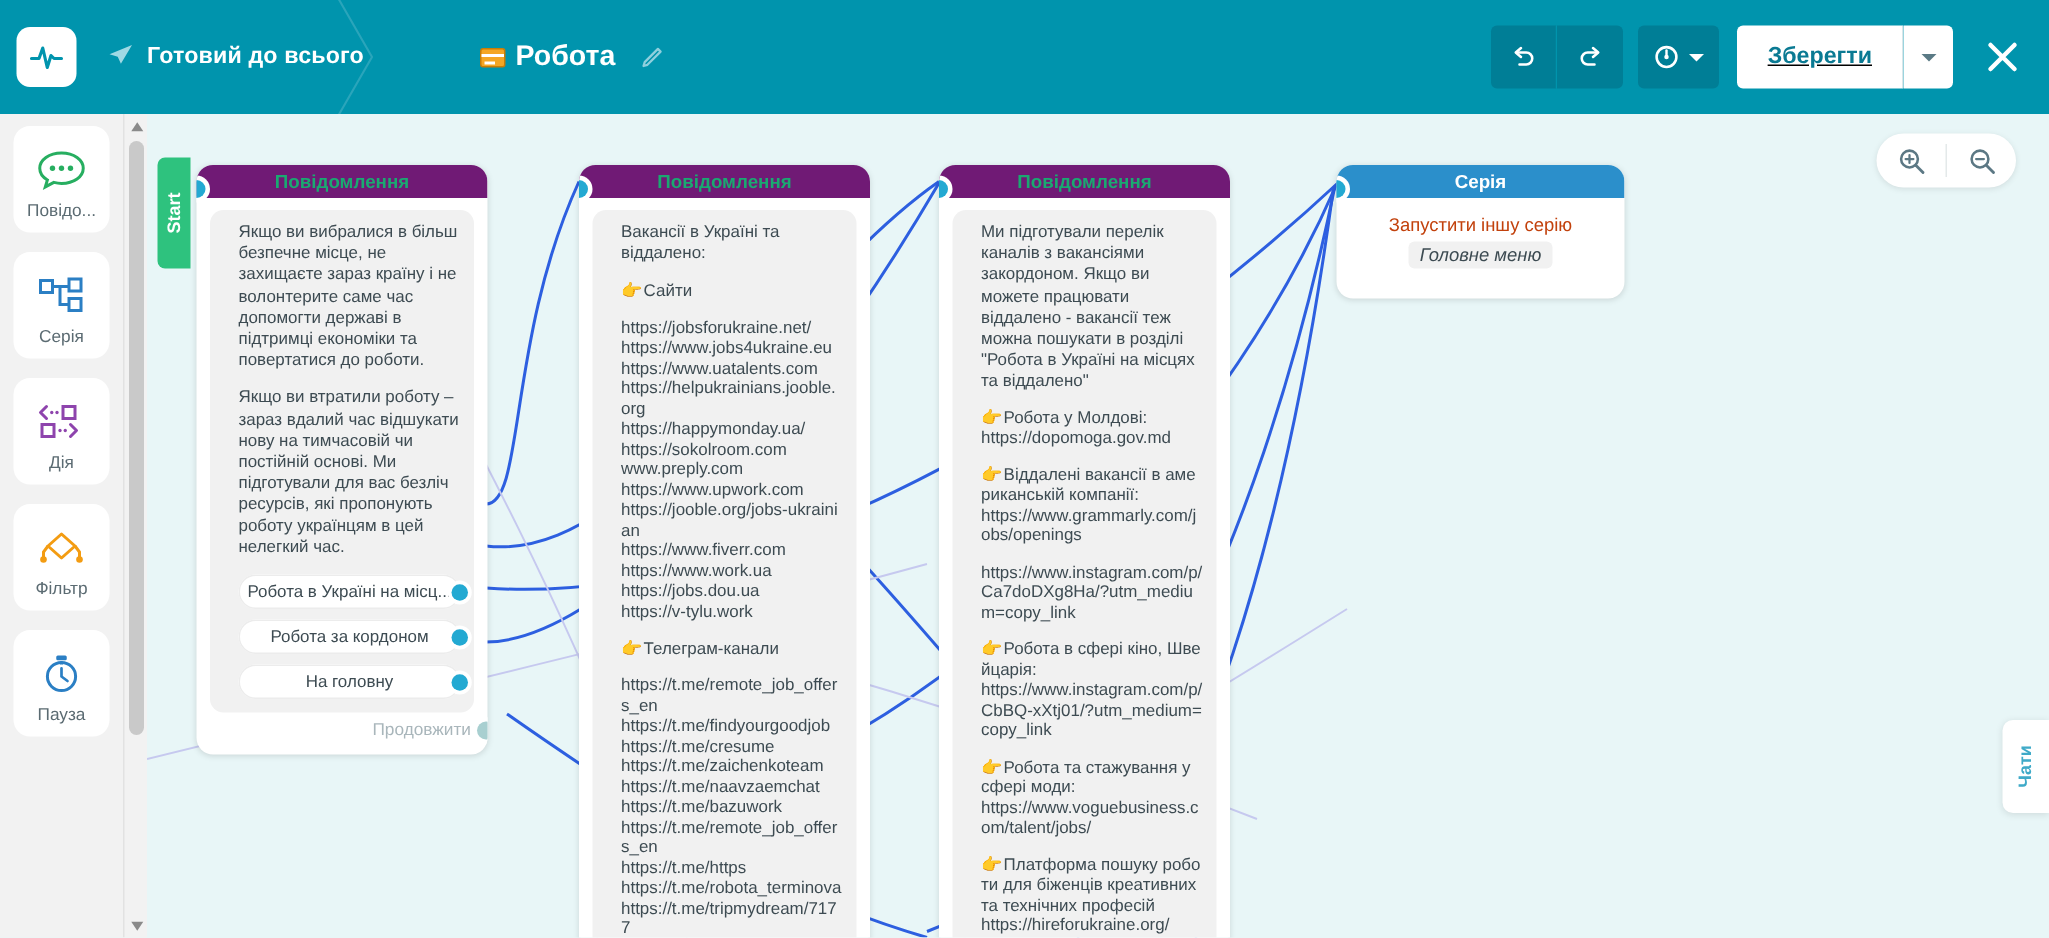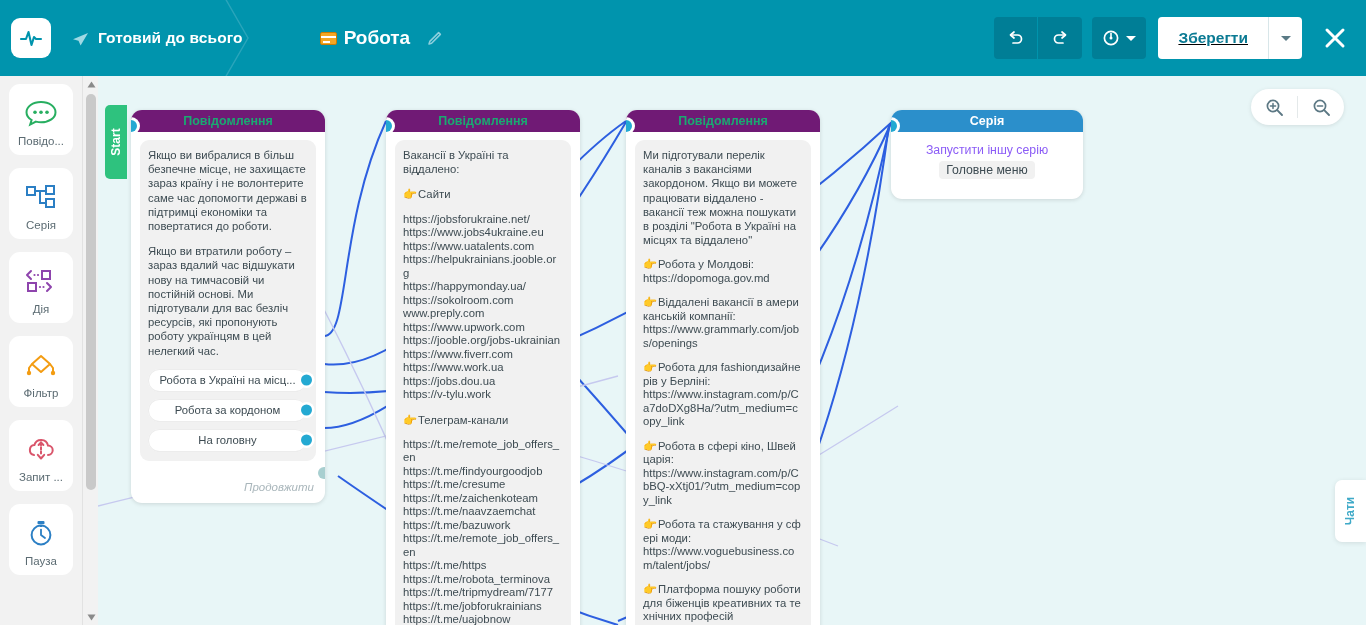--- a/index.html
+++ b/index.html
@@ -26,21 +26,21 @@
   }
   #logo-box svg { display:block; }
 
   .hdr-chevron {
     position: absolute; top: 0; height: 76px; width: 34px;
     pointer-events: none;
   }
   .hdr-chevron svg { display:block; }
 
   #breadcrumb-flow {
-    display: flex; align-items: flex-end;
+    display: flex; align-items: flex-start;
     margin-left: 21px; gap: 9px;
   }
   #breadcrumb-flow .bc-label {
     color: #ffffff; font-size: 15.5px; font-weight: bold;
     letter-spacing: .1px;
   }
   #breadcrumb-sub {
     display: flex; align-items: center; gap: 7px;
     margin-left: 77px;
   }
@@ -151,21 +151,21 @@
   }
   .node-hdr {
     height: 22px; display:flex; align-items:center; justify-content:center;
     font-size: 12.5px; font-weight: bold;
   }
   .node-hdr.msg { background: #701a75; color: #1aa971; }
   .node-hdr.series { background: #2b8fcb; color: #ffffff; }
   .node-body { padding: 8px 9px 10px 9px; }
   .bubble {
     background: #f1f1f1; border-radius: 9px;
-    padding: 8px 9px 9px 8px;
+    padding: 8px 9px 9px 19px;
   }
   .bubble p {
     margin: 0 0 11px 0;
     font-size: 11.3px; line-height: 14.2px; color: #3d4b52;
   }
   .bubble p:last-child { margin-bottom: 0; }
   .linklist {
     margin: 0 0 11px 0;
     font-size: 11.3px; line-height: 13.5px; color: #3d4b52;
     word-break: break-all;
@@ -186,24 +186,23 @@
     background: #23a9d2; box-shadow: 0 0 0 2.5px #ffffff;
   }
   .port-in {
     position:absolute; left:-6px; top:10px;
     width: 12px; height: 12px; border-radius:50%;
     background:#23a9d2; box-shadow: 0 0 0 3px #ffffff;
     z-index: 5;
   }
   .continue-row {
     display:flex; align-items:flex-end; justify-content:flex-end;
-    gap: 9px; padding: 20px 2px 0 2px;
+    gap: 9px; padding: 6px 2px 0 2px;
     font-size: 11.5px; color: #a9b6bb;
     position: relative;
-    font-style: italic;
   }
   .continue-dot {
     width: 12px; height: 12px; border-radius: 50%;
     background: #a8cfd0; box-shadow: 0 0 0 3px #ffffff;
     position:absolute; right: -14px; top: 6px;
   }
 
   
   #start-tag {
     position: absolute; left: 7px; top: 29px;
@@ -232,25 +231,25 @@
     width: 31px; height: 62px;
     background:#ffffff; border-radius: 7px 0 0 7px;
     box-shadow: 0 1px 5px rgba(0,0,0,.10);
     display:flex; align-items:center; justify-content:center;
     cursor:pointer;
   }
   #chats-tab span {
     font-size: 12px; color:#3faac8; font-weight:bold;
     transform: rotate(-90deg); white-space:nowrap;
   }
-  .series-txt { font-size:12.3px; color:#8b5cf6; text-align:center; margin-top:9px; }
+  .series-txt { font-size:12.3px; color:#c2410c; text-align:center; margin-top:9px; }
   .series-chip {
     display:block; margin: 4px auto 6px auto; width: fit-content;
     background:#f1f1f1; border-radius:4px; padding: 2px 7px;
-    font-size:12.3px; color:#3d4b52;
+    font-size:12.3px; color:#3d4b52;font-style:italic;
   }
 </style>
 </head>
 <body>
 
 <div id="header">
 
   <div id="logo-box">
     <svg width="26" height="26" viewBox="0 0 26 26">
       <path d="M3 14 L8 14 L10.5 7 L13.5 20 L16 12 L18 14 L23 14" fill="none" stroke="#0094ad" stroke-width="2.1" stroke-linecap="round" stroke-linejoin="round"></path>
@@ -361,31 +360,20 @@
         <svg width="34" height="26" viewBox="0 0 34 26">
           <path d="M17 4 L26 12 L17 20 L8 12 Z" fill="none" stroke="#f39c12" stroke-width="2" stroke-linejoin="round"></path>
           <path d="M8 12 L5 16 V20 M26 12 L29 16 V20" fill="none" stroke="#f39c12" stroke-width="2"></path>
           <circle cx="5" cy="21" r="2.2" fill="#f39c12"></circle>
           <circle cx="29" cy="21" r="2.2" fill="#f39c12"></circle>
         </svg>
       </div>
       <div class="si-label">Фільтр</div>
     </div>
 
-    <div class="side-item">
-      <div class="si-icon">
-        <svg width="34" height="27" viewBox="0 0 34 27">
-          <path d="M10 19 a5 5 0 0 1 .4 -9.9 A7 7 0 0 1 24 9.6 a4.7 4.7 0 0 1 0 9.4" fill="none" stroke="#d9556b" stroke-width="2" stroke-linecap="round"></path>
-          <path d="M17 22.5 L13.8 18.8 M17 22.5 L20.2 18.8" fill="none" stroke="#d9556b" stroke-width="2" stroke-linecap="round"></path>
-          <path d="M17 6.5 L17 9.2 M17 11.3 L17 13.4 M17 15.5 L17 17.6" stroke="#d9556b" stroke-width="2" stroke-linecap="round"></path>
-          <path d="M14.6 9 L17 6.4 L19.4 9" fill="none" stroke="#d9556b" stroke-width="2" stroke-linecap="round" stroke-linejoin="round"></path>
-        </svg>
-      </div>
-      <div class="si-label">Запит ...</div>
-    </div>
 
     <div class="side-item">
       <div class="si-icon">
         <svg width="32" height="30" viewBox="0 0 32 30">
           <circle cx="16" cy="17" r="9.4" fill="none" stroke="#2b7fc4" stroke-width="2"></circle>
           <rect x="12.5" y="3" width="7" height="3.2" rx="1" fill="#2b7fc4"></rect>
           <path d="M16 7 L16 9" stroke="#2b7fc4" stroke-width="2"></path>
           <path d="M16 17 L16 11.6 M16 17 L20 20" fill="none" stroke="#2b7fc4" stroke-width="1.8" stroke-linecap="round"></path>
         </svg>
       </div>
@@ -524,21 +512,20 @@
         <div id="n3-entries">
             <div class="linklist">
               <div><span class="hand">👉</span>Робота у Молдові:</div>
               <div>https://dopomoga.gov.md</div>
             </div>
             <div class="linklist">
               <div><span class="hand">👉</span>Віддалені вакансії в американській компанії:</div>
               <div>https://www.grammarly.com/jobs/openings</div>
             </div>
             <div class="linklist">
-              <div><span class="hand">👉</span>Робота для fashionдизайнерів у Берліні:</div>
               <div>https://www.instagram.com/p/Ca7doDXg8Ha/?utm_medium=copy_link</div>
             </div>
             <div class="linklist">
               <div><span class="hand">👉</span>Робота в сфері кіно, Швейцарія:</div>
               <div>https://www.instagram.com/p/CbBQ-xXtj01/?utm_medium=copy_link</div>
             </div>
             <div class="linklist">
               <div><span class="hand">👉</span>Робота та стажування у сфері моди:</div>
               <div>https://www.voguebusiness.com/talent/jobs/</div>
             </div>

